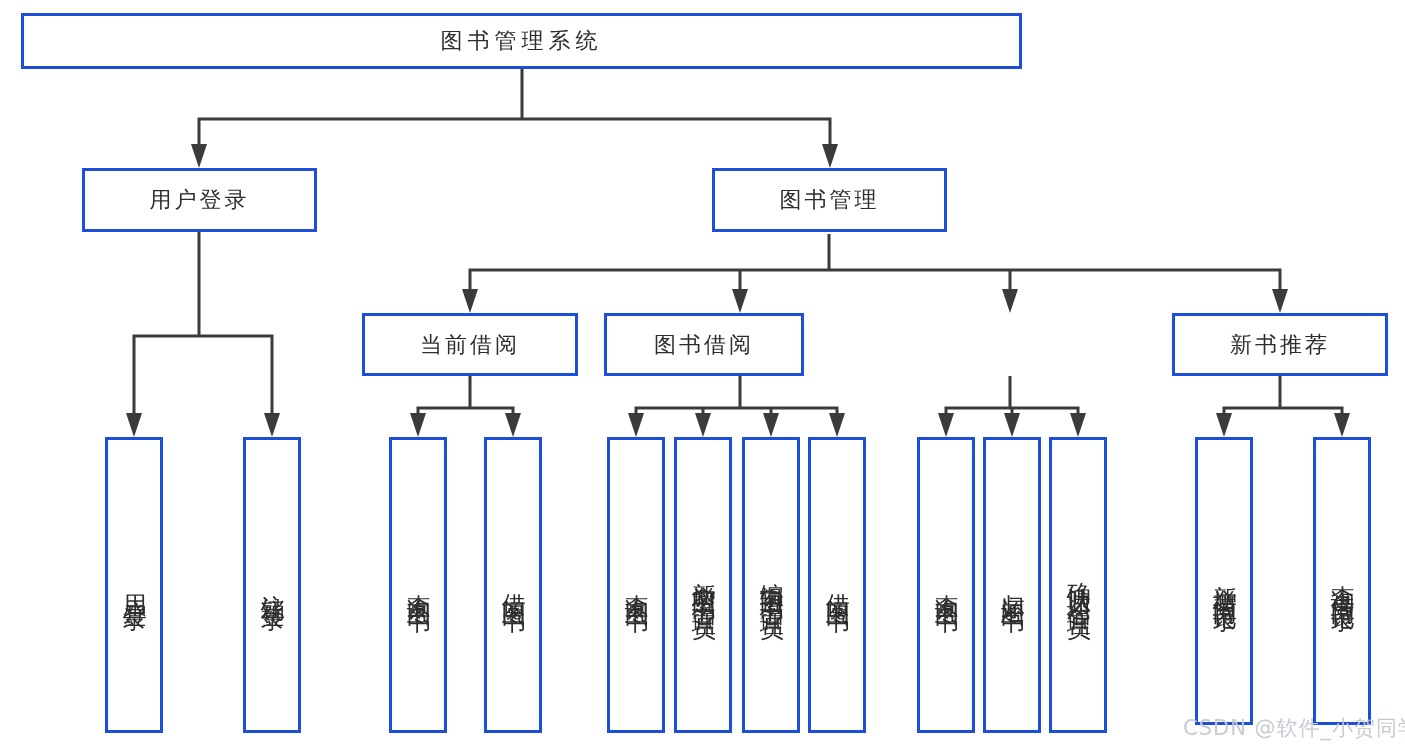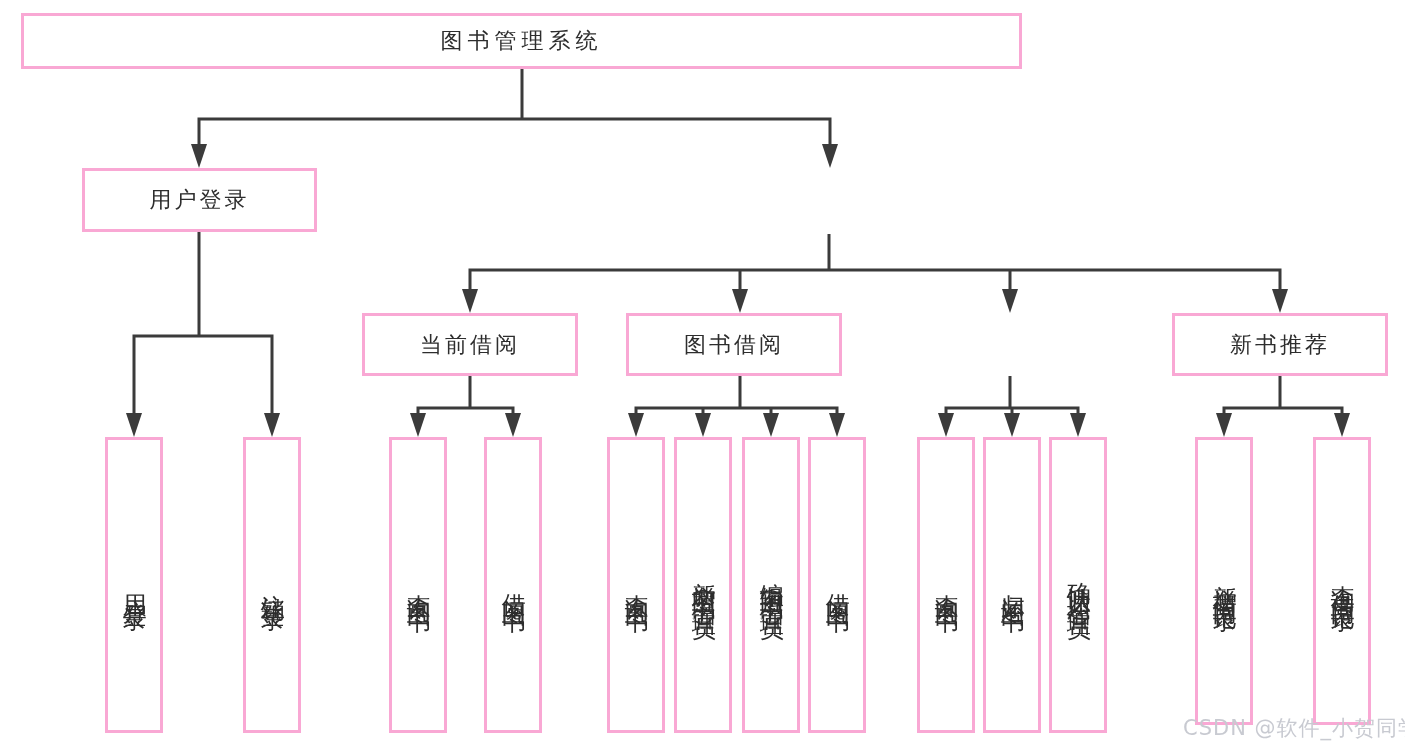--- a/index.html
+++ b/index.html
@@ -5,21 +5,21 @@
   html, body { margin:0; padding:0; background:#ffffff; }
   .canvas {
     position:relative; width:1405px; height:747px; background:#ffffff;
     font-family:"DejaVu Sans","Liberation Sans",sans-serif; overflow:hidden;
   }
   .connectors { position:absolute; left:0; top:0; pointer-events:none; }
   .connectors path { stroke:#3b3b3b; stroke-width:3; fill:none; }
   .connectors polygon { fill:#3b3b3b; stroke:none; }
   .node {
     position:absolute; box-sizing:border-box; background:#ffffff;
-    border:3px solid #f9a8d4; color:#2d2d2d;
+    border:3px solid #1d4ed8; color:#2d2d2d;
     display:flex; align-items:center; justify-content:center;
     text-align:center; line-height:1.15;
   }
   .node.h  { font-size:22px; letter-spacing:3px; white-space:nowrap; }
   .node.root { font-size:22px; letter-spacing:5px; }
   .node.v {
     writing-mode:vertical-lr; text-orientation:mixed;
     font-size:24px; letter-spacing:5px;
   }
   .watermark {
@@ -58,23 +58,24 @@
     <polygon points="938,413 954,413 946,437"></polygon>
     <polygon points="1004,413 1020,413 1012,437"></polygon>
     <polygon points="1070,413 1086,413 1078,437"></polygon>
     <polygon points="1216,413 1232,413 1224,437"></polygon>
     <polygon points="1334,413 1350,413 1342,437"></polygon>
   </svg>
 
   <div class="node h root" style="left:21px; top:13px; width:1001px; height:56px;">图书管理系统</div>
 
   <div class="node h" style="left:82px; top:168px; width:235px; height:64px;">用户登录</div>
+  <div class="node h" style="left:712px; top:168px; width:235px; height:64px;">图书管理</div>
 
   <div class="node h" style="left:362px; top:313px; width:216px; height:63px;">当前借阅</div>
-  <div class="node h" style="left:626px; top:313px; width:216px; height:63px;">图书借阅</div>
+  <div class="node h" style="left:604px; top:313px; width:200px; height:63px;">图书借阅</div>
   <div class="node h" style="left:1172px; top:313px; width:216px; height:63px;">新书推荐</div>
 
   <div class="node v" style="left:105px; top:437px; width:58px; height:296px;">用户登录</div>
   <div class="node v" style="left:243px; top:437px; width:58px; height:296px;">注销登录</div>
 
   <div class="node v" style="left:389px; top:437px; width:58px; height:296px;">查询图书</div>
   <div class="node v" style="left:484px; top:437px; width:58px; height:296px;">借阅图书</div>
 
   <div class="node v" style="left:607px; top:437px; width:58px; height:296px;">查询图书</div>
   <div class="node v" style="left:674px; top:437px; width:58px; height:296px;">新增图书（管理员）</div>

